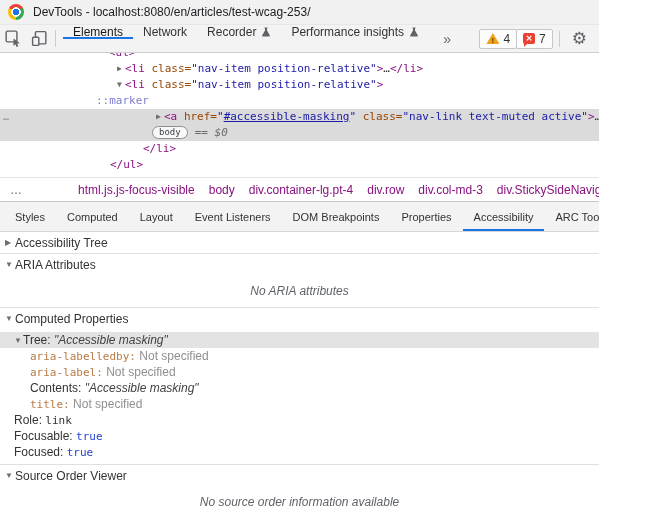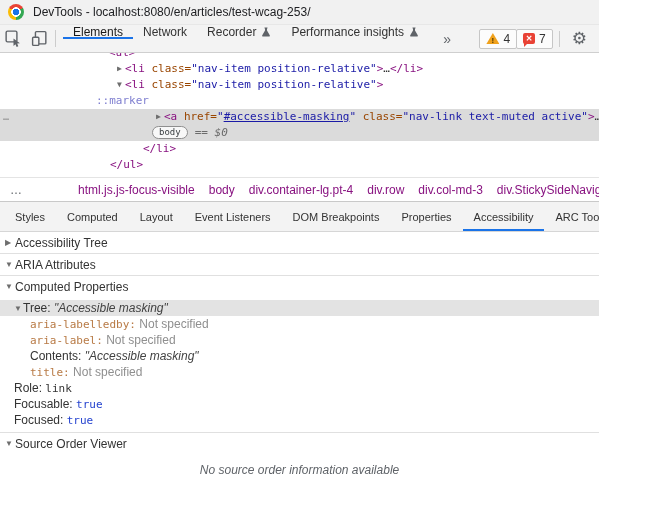--- a/index.html
+++ b/index.html
@@ -204,20 +204,21 @@
         <div class="sec-header">
           <span class="arrow">▶</span>
           <span class="sec-title">Accessibility Tree</span>
         </div>
       </div>
       <div class="sec">
         <div class="sec-header">
           <span class="arrow">▼</span>
           <span class="sec-title">ARIA Attributes</span>
         </div>
+        <div class="empty-msg">No ARIA attributes</div>
       </div>
       <div class="sec">
         <div class="sec-header">
           <span class="arrow">▼</span>
           <span class="sec-title">Computed Properties</span>
         </div>
         <div class="props">
           <div class="prop-row indent-1 selected"><span class="arrow">▼</span><span class="p-label">Tree: </span><span class="p-string">"Accessible masking"</span></div>
           <div class="prop-row indent-2"><span class="p-mono-orange">aria-labelledby:</span><span> </span><span class="p-unspec">Not specified</span></div>
           <div class="prop-row indent-2"><span class="p-mono-orange">aria-label:</span><span> </span><span class="p-unspec">Not specified</span></div>

